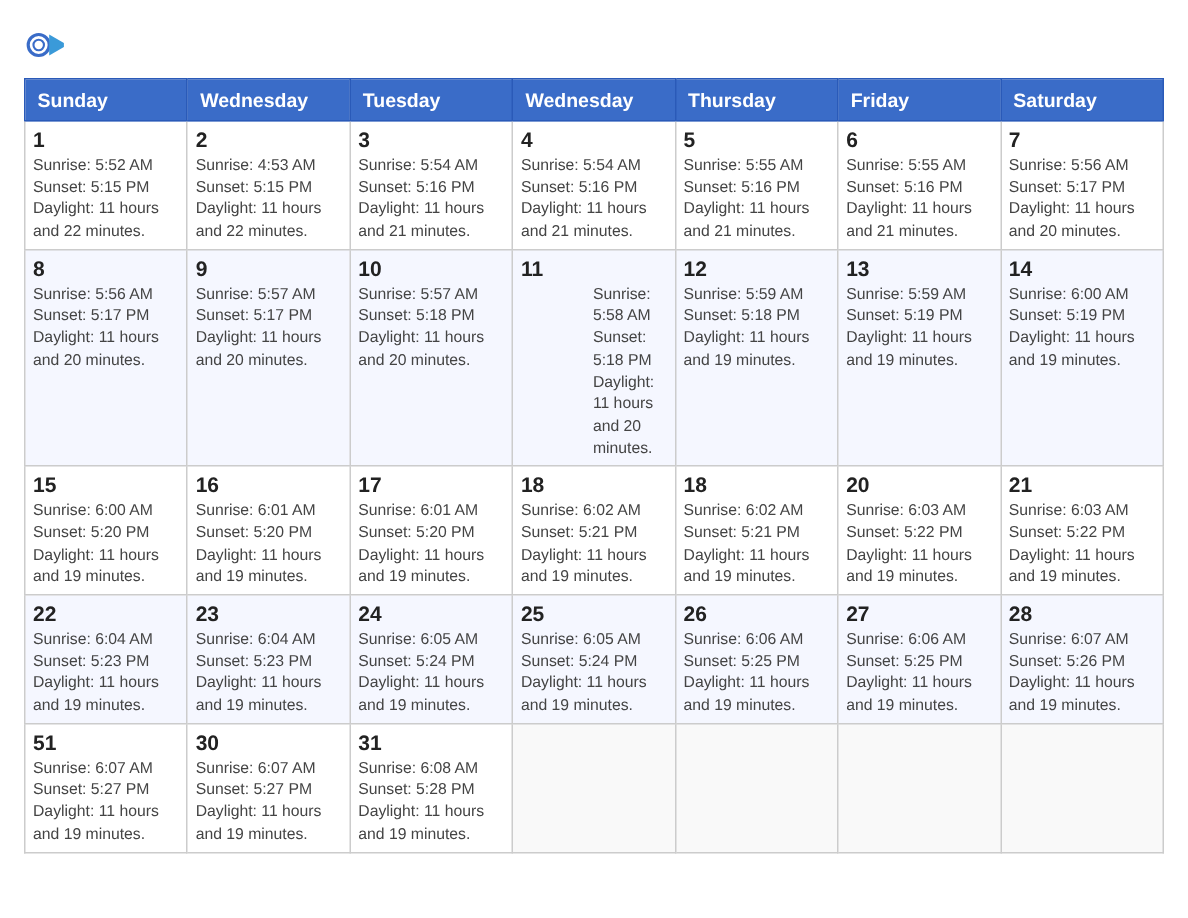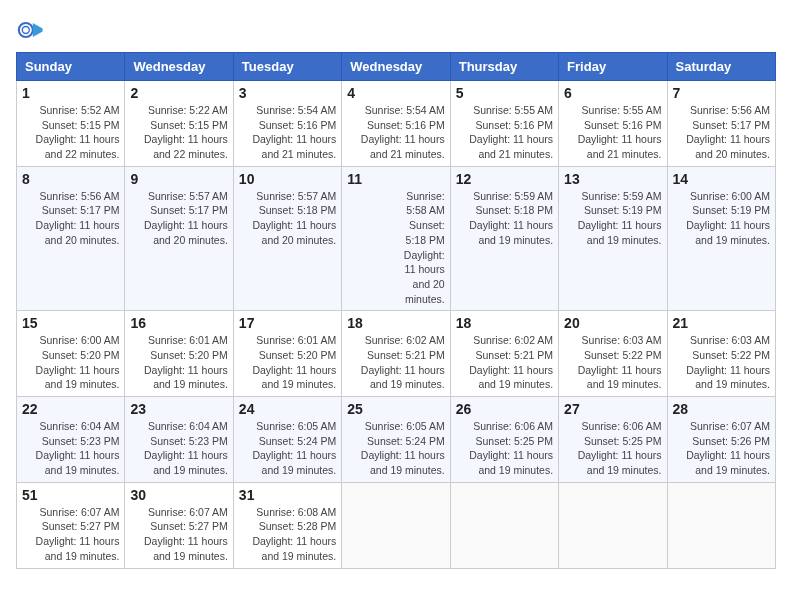--- a/index.html
+++ b/index.html
@@ -73,21 +73,20 @@
       font-size: 14px;
       font-weight: bold;
       color: #222;
       display: block;
       margin-bottom: 2px;
     }
     .day-info {
       color: #444;
       font-size: 10.5px;
       line-height: 1.4;
-      text-align: right;
     }
     .empty-cell {
       background: #f9f9f9 !important;
     }
   </style>
 </head>
 <body>
 
 <div class="header-logo">
   <div class="logo">
@@ -122,21 +121,21 @@
   <tr>
         <td>
           <span class="day-number">1</span>
           <div class="day-info" style="white-space: pre-line;">Sunrise: 5:52 AM
 Sunset: 5:15 PM
 Daylight: 11 hours
 and 22 minutes.</div>
         </td>
         <td>
           <span class="day-number">2</span>
-          <div class="day-info" style="white-space: pre-line;">Sunrise: 5:22 AM
+          <div class="day-info" style="white-space: pre-line;">Sunrise: 4:53 AM
 Sunset: 5:15 PM
 Daylight: 11 hours
 and 22 minutes.</div>
         </td>
         <td>
           <span class="day-number">3</span>
           <div class="day-info" style="white-space: pre-line;">Sunrise: 5:54 AM
 Sunset: 5:16 PM
 Daylight: 11 hours
 and 21 minutes.</div>

